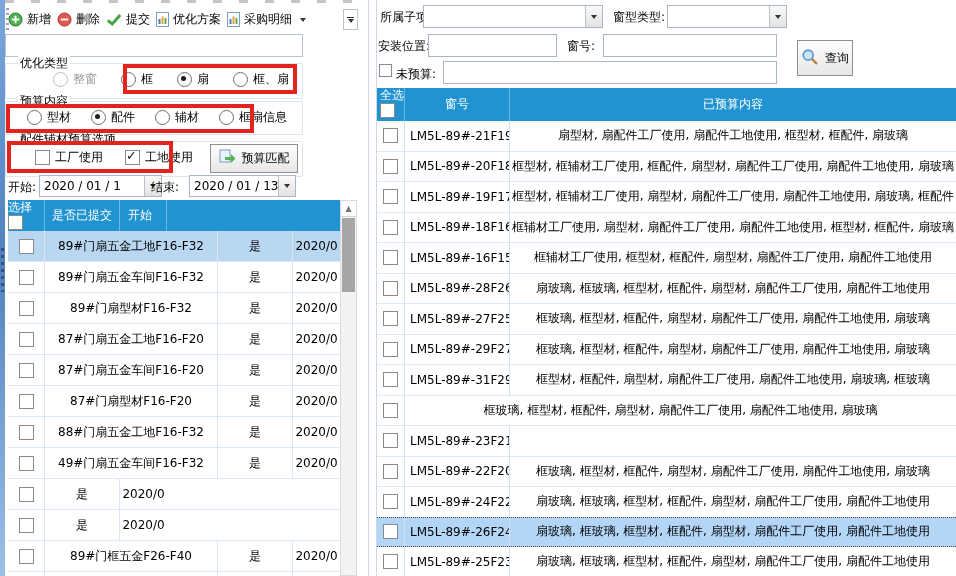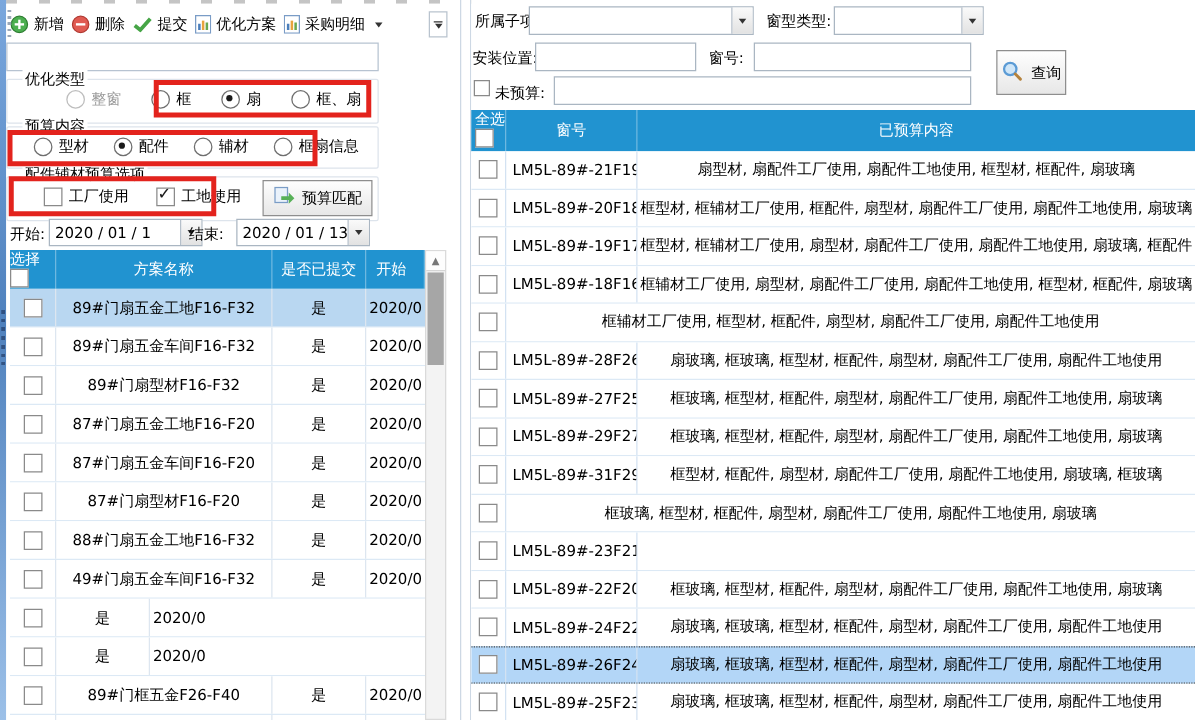--- a/index.html
+++ b/index.html
@@ -253,21 +253,20 @@
     <span class="cbtn">
         <span class="tri sm"></span>
       </span>
   </div>
 
   <div class="abs lhead">
     <div class="hc c1 w1">
       <span style="line-height:13px">选择</span>
       <span class="check" style="margin-top:1px"></span>
     </div>
-    <div class="hc w2">方案名称</div>
     <div class="hc w3">是否已提交</div>
     <div class="hc w4" style="justify-content:flex-start;padding-left:8px">开始</div>
   </div>
   <div class="abs" id="plan-table-body">
       <div class="lrow sel">
         <div class="lc w1">
           <span class="check"></span>
         </div>
         <div class="lc w2">89#门扇五金工地F16-F32</div>
         <div class="lc w3">是</div>
@@ -441,20 +440,21 @@
         <div class="rc r1">
           <span class="check"></span>
         </div>
         <div class="rc r2">LM5L-89#-18F16</div>
         <div class="rc r3">框辅材工厂使用, 扇型材, 扇配件工厂使用, 扇配件工地使用, 框型材, 框配件, 扇玻璃</div>
       </div>
       <div class="rrow">
         <div class="rc r1">
           <span class="check"></span>
         </div>
+        <div class="rc r2">LM5L-89#-16F15</div>
         <div class="rc r3">框辅材工厂使用, 框型材, 框配件, 扇型材, 扇配件工厂使用, 扇配件工地使用</div>
       </div>
       <div class="rrow">
         <div class="rc r1">
           <span class="check"></span>
         </div>
         <div class="rc r2">LM5L-89#-28F26</div>
         <div class="rc r3">扇玻璃, 框玻璃, 框型材, 框配件, 扇型材, 扇配件工厂使用, 扇配件工地使用</div>
       </div>
       <div class="rrow">

